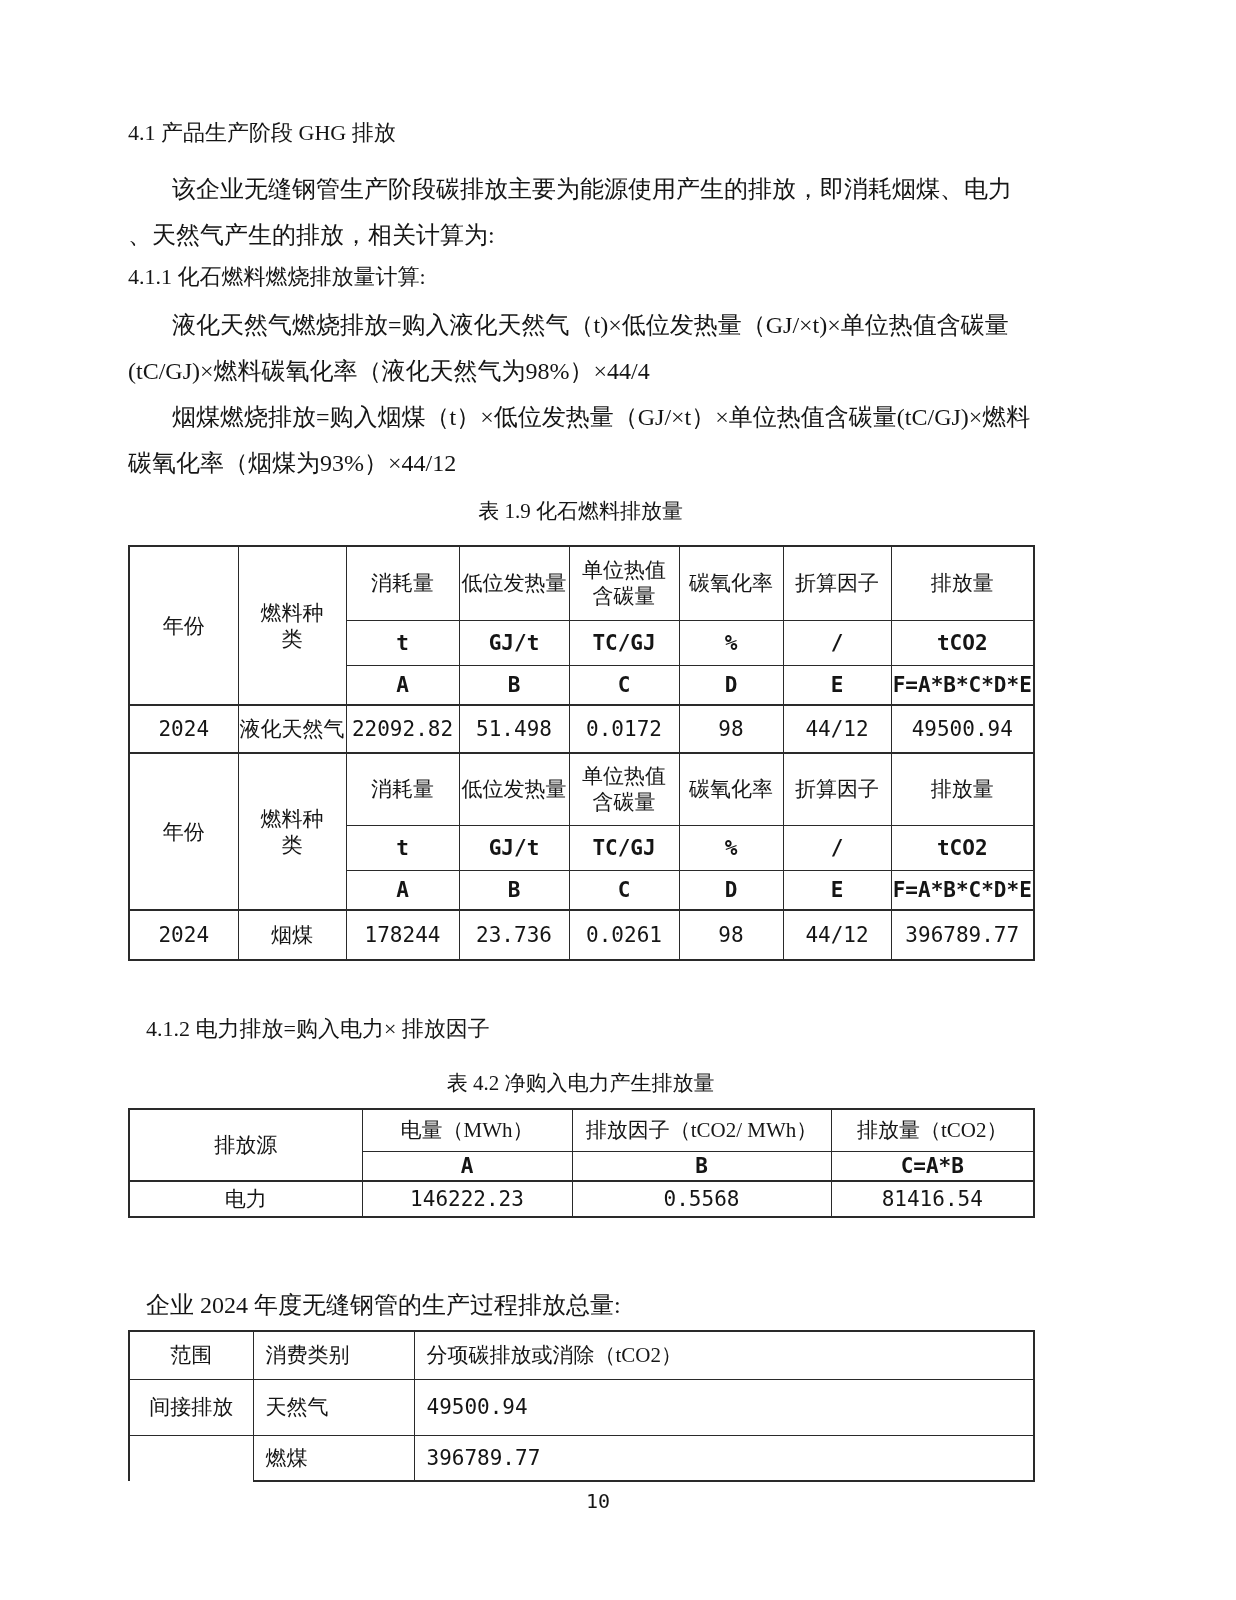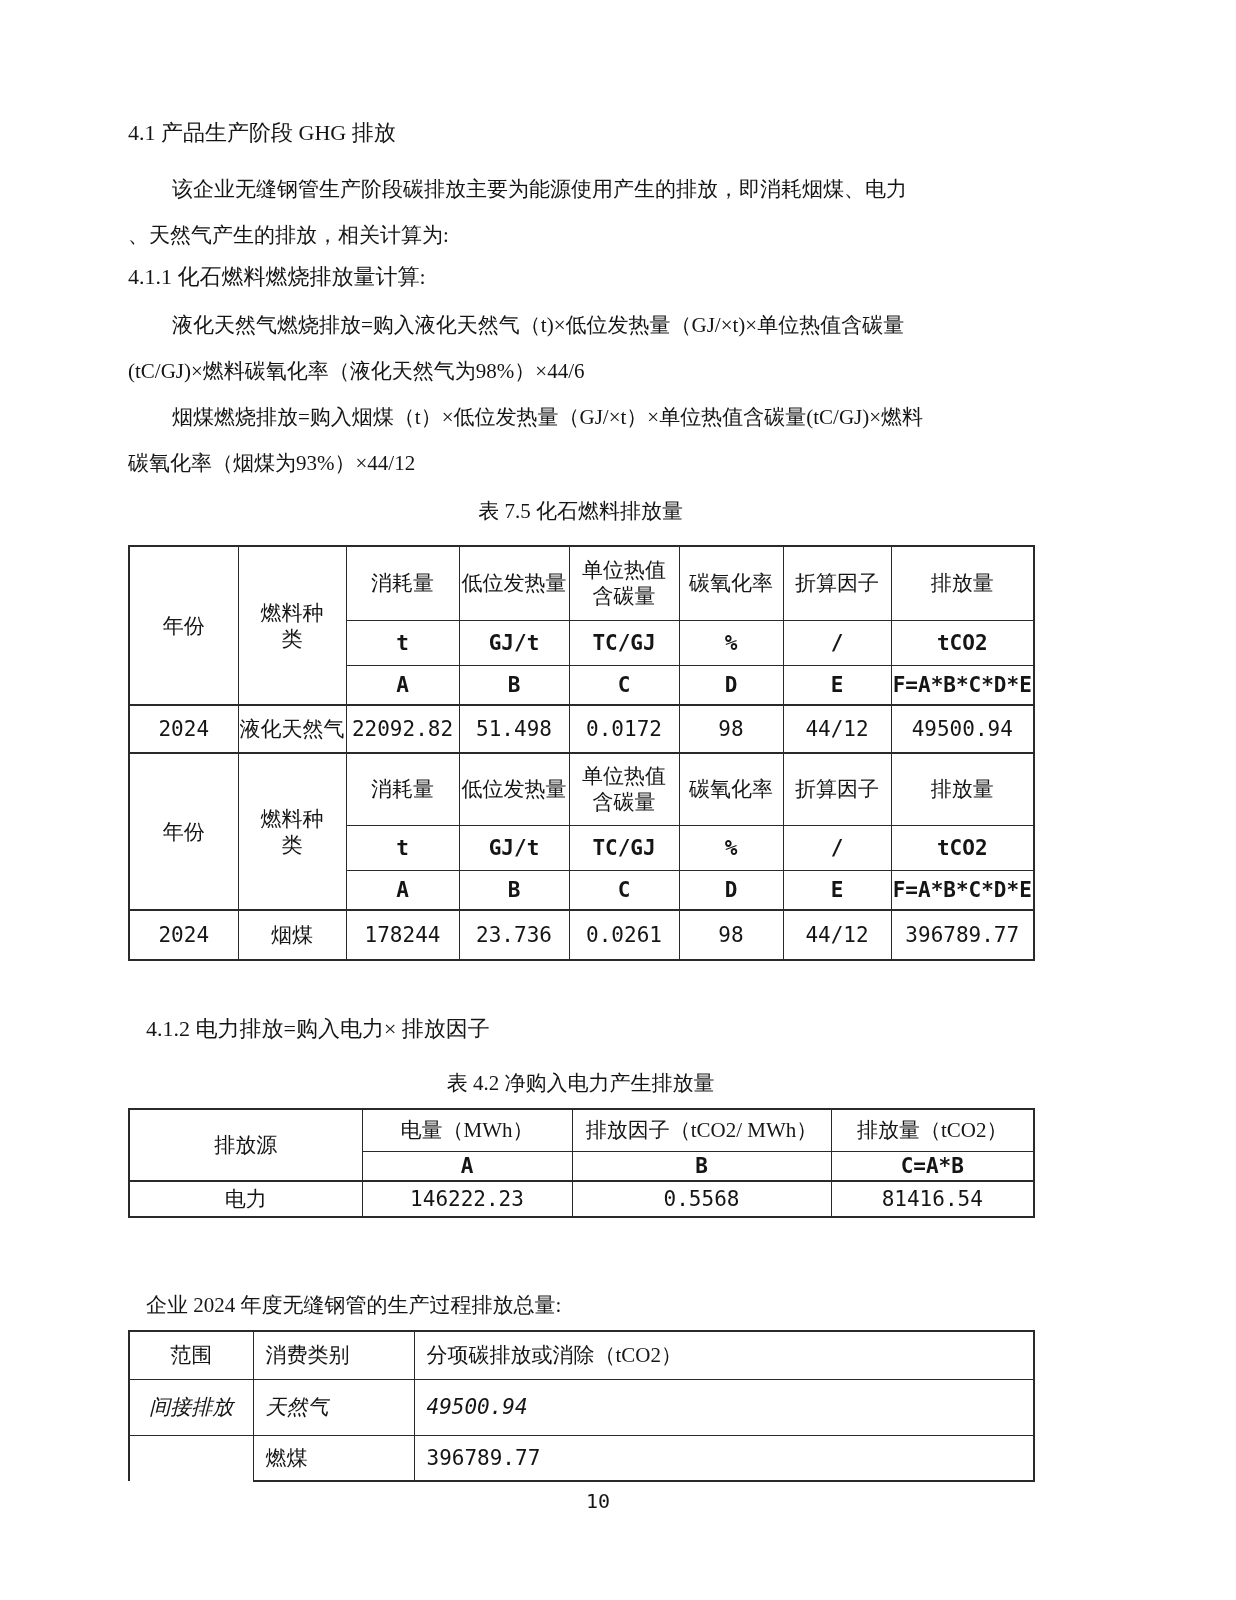--- a/index.html
+++ b/index.html
@@ -1,21 +1,21 @@
 <!DOCTYPE html>
 <html><head>
 <meta charset="utf-8">
 <style>
   html,body{margin:0;padding:0;background:#fff;}
   body{width:1236px;height:1600px;overflow:hidden;color:#151515;
        font-family:"Liberation Serif", serif;}
   .page{width:1236px;height:1600px;display:flex;flex-direction:column;
         align-items:flex-start;padding:0 126px 0 128px;box-sizing:border-box;border-radius:16px;}
   .h1{font-size:22px;line-height:30px;white-space:nowrap;}
-  .para{font-size:21px;line-height:30px;white-space:nowrap;}
+  .para{font-size:24px;line-height:30px;white-space:nowrap;}
   .indent{padding-left:44px;}
   .cap{width:905px;text-align:center;font-size:21px;line-height:30px;}
   .pagenum{width:940px;text-align:center;font-size:20px;line-height:30px;
            font-family:"DejaVu Sans Mono", monospace;}
 
   table{border-collapse:collapse;table-layout:fixed;width:905px;}
   td,th{padding:0;font-weight:normal;overflow:hidden;}
   .t1{border:2px solid #2a2a2a;}
   .t1 td{border:1px solid #2a2a2a;text-align:center;vertical-align:middle;
          font-size:21px;line-height:26px;white-space:pre-line;}
@@ -40,44 +40,44 @@
   .t3 td{border:1px solid #2a2a2a;font-size:21px;line-height:26px;
          vertical-align:middle;}
   .t3 .c1{text-align:center;}
   .t3 .c2,.t3 .c3{text-align:left;padding-left:12px;}
   .t3 .top td{border-top:2px solid #2a2a2a;}
   .t3 td.edge-l{border-left:2px solid #2a2a2a;}
   .t3 td.edge-r{border-right:2px solid #2a2a2a;}
   .t3 .last td{border-bottom:2px solid #2a2a2a;}
   .t3 .last td.cut{border-bottom:none;}
   .t3 .rh{height:48px;}
-  .t3 .r1{height:56px;font-style:italic;}
+  .t3 .r1{height:56px;}
   .t3 .r2{height:46px;margin-left:25px;}
 
   .mt118{margin-top:118px;} .mt72{margin-top:72px;} .mt53{margin-top:53px;}
   .mt26{margin-top:26px;} .mt24{margin-top:24px;} .mt19{margin-top:19px;}
   .mt18{margin-top:18px;} .mt16{margin-top:16px;} .mt12{margin-top:12px;}
   .mt10{margin-top:10px;} .mt6{margin-top:6px;} .mt4{margin-top:4px;}
   .ml18{margin-left:18px;} .ml68{margin-left:68px;}
 </style>
 </head>
 <body>
 
 <div class="page">
 
   <div class="h1 mt118">4.1 产品生产阶段 GHG 排放</div>
   <div class="para indent mt26">该企业无缝钢管生产阶段碳排放主要为能源使用产生的排放，即消耗烟煤、电力</div>
   <div class="para mt16">、天然气产生的排放，相关计算为:</div>
   <div class="h1 mt12">4.1.1 化石燃料燃烧排放量计算:</div>
   <div class="para indent mt18">液化天然气燃烧排放=购入液化天然气（t)×低位发热量（GJ/×t)×单位热值含碳量</div>
-  <div class="para mt16">(tC/GJ)×燃料碳氧化率（液化天然气为98%）×44/6</div>
+  <div class="para mt16">(tC/GJ)×燃料碳氧化率（液化天然气为98%）×44/4</div>
   <div class="para indent mt16">烟煤燃烧排放=购入烟煤（t）×低位发热量（GJ/×t）×单位热值含碳量(tC/GJ)×燃料</div>
   <div class="para mt16">碳氧化率（烟煤为93%）×44/12</div>
 
-  <div class="cap mt18">表 7.5 化石燃料排放量</div>
+  <div class="cap mt18">表 1.9 化石燃料排放量</div>
 
   <table class="t1 mt19">
     <colgroup>
       <col style="width:109px">
         <col style="width:108px">
         <col style="width:113px">
         <col style="width:110px">
       <col style="width:110px">
         <col style="width:104px">
         <col style="width:108px">

